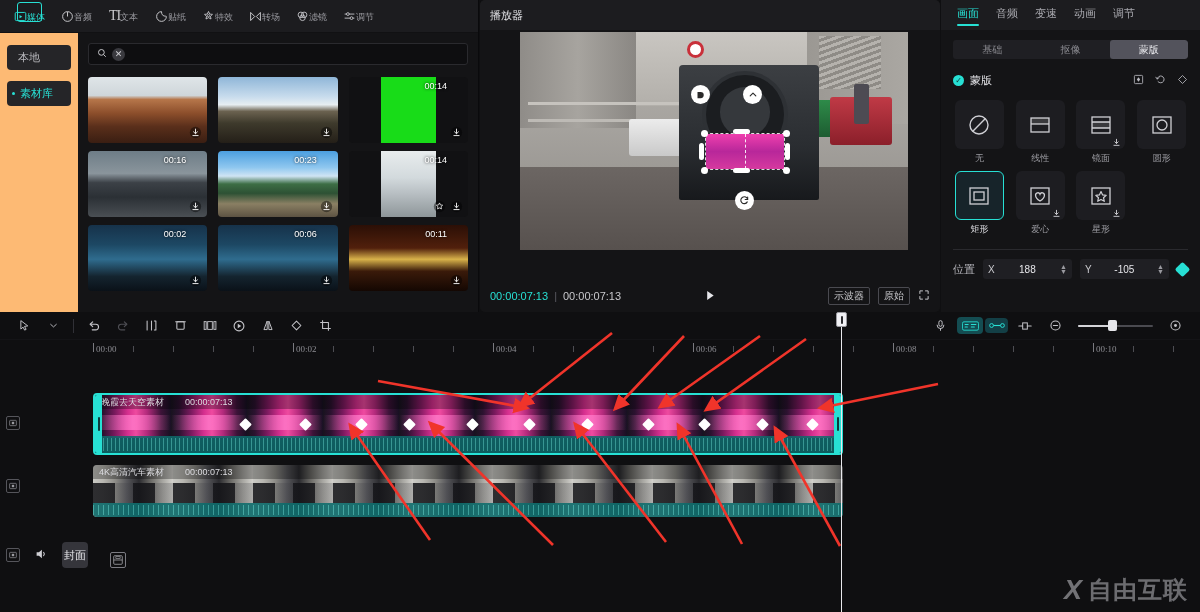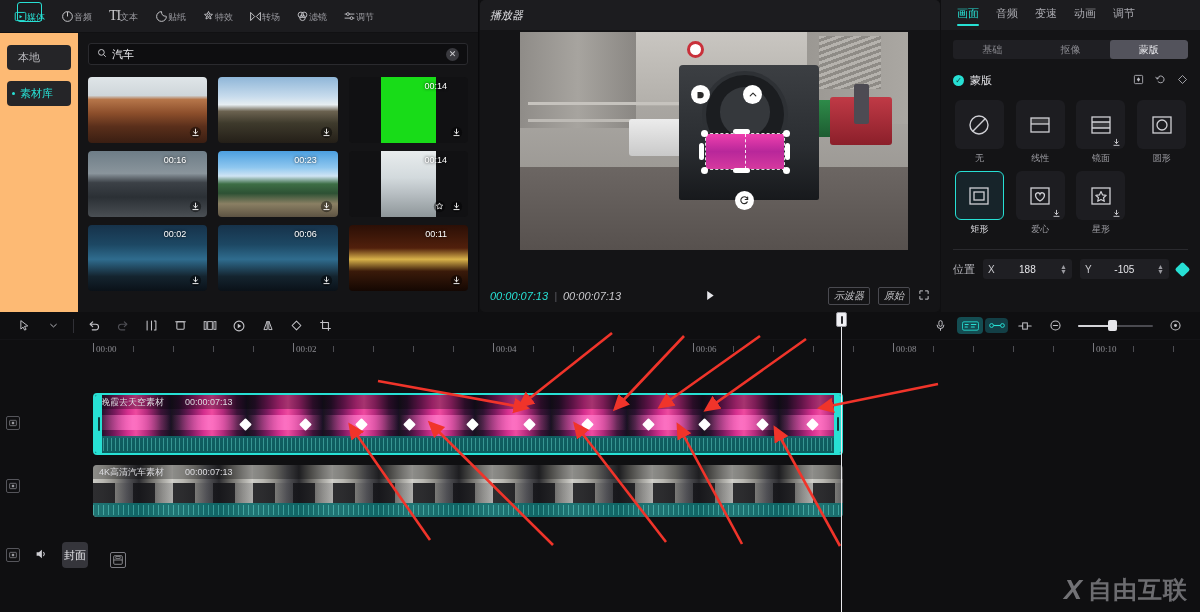--- a/index.html
+++ b/index.html
@@ -84,21 +84,21 @@
   .t3 { background:linear-gradient(#6e7d87 0%,#8a959c 34%,#3c4147 48%,#2b3035 70%,#4a4f54 100%); }
   .t4 { background:linear-gradient(#4b9fe0 0%,#8fc7ef 25%,#cfe4f3 38%,#3d6e45 50%,#2d5134 64%,#8a7f63 80%,#5d5343 100%); }
   .t5 { background:linear-gradient(#e8eced 0%,#d3dadd 40%,#b7bec2 65%,#8e9699 100%); }
   .t6 { background:linear-gradient(#16324a 0%,#1d4864 30%,#2f6c8e 52%,#14242f 78%,#0a1118 100%); }
   .t7 { background:linear-gradient(#16324a 0%,#1d4864 30%,#2f6c8e 52%,#14242f 78%,#0a1118 100%); }
   .t8 { background:linear-gradient(#2b0f06 0%,#51200c 35%,#d8b24a 52%,#3a1a0a 70%,#140702 100%); }
 
   
   .player {
     position:absolute; left:480px; top:0; width:460px; height:312px; background:#141416;
-    border-radius:5px; overflow:hidden;font-style:italic;
+    border-radius:5px; overflow:hidden;
   }
   .player-head {
     height:30px; display:flex; align-items:center; padding-left:10px;
     font-size:11px; color:#e2e2e6; background:#1c1c1f;
   }
   .stage { position:absolute; left:0; top:30px; right:0; bottom:32px; background:#141416; }
   .video {
     position:absolute; left:40px; top:2px; width:388px; height:218px; overflow:hidden;
     background:linear-gradient(#b8b5b0,#8d8a86);
   }
@@ -394,21 +394,20 @@
         </div>
 
         <div class="grid-area">
           <div class="searchbar">
             <span class="mag">
               <svg width="10" height="10" viewBox="0 0 16 16">
                   <circle cx="7" cy="7" r="4.6" fill="none" stroke="currentColor" stroke-width="1.5"></circle>
                   <path d="M10.6 10.6L14 14" stroke="currentColor" stroke-width="1.5"></path>
                 </svg>
             </span>
-            <span class="qtext">汽车</span>
             <span class="clr">✕</span>
           </div>
 
           <div class="thumbs" id="thumbs">
               <div class="thumb">
                 <span class="inner t0"></span>
                 <span class="dl"><svg width="13" height="13" viewBox="0 0 16 16">
                     <circle cx="8" cy="8" r="7" fill="rgba(0,0,0,.45)"></circle>
                     <path d="M8 3.8v5.4M5.6 7.2L8 9.5l2.4-2.3M4.8 11.8h6.4" fill="none" stroke="#fff" stroke-width="1.2" stroke-linecap="round" stroke-linejoin="round"></path>
                   </svg></span>

